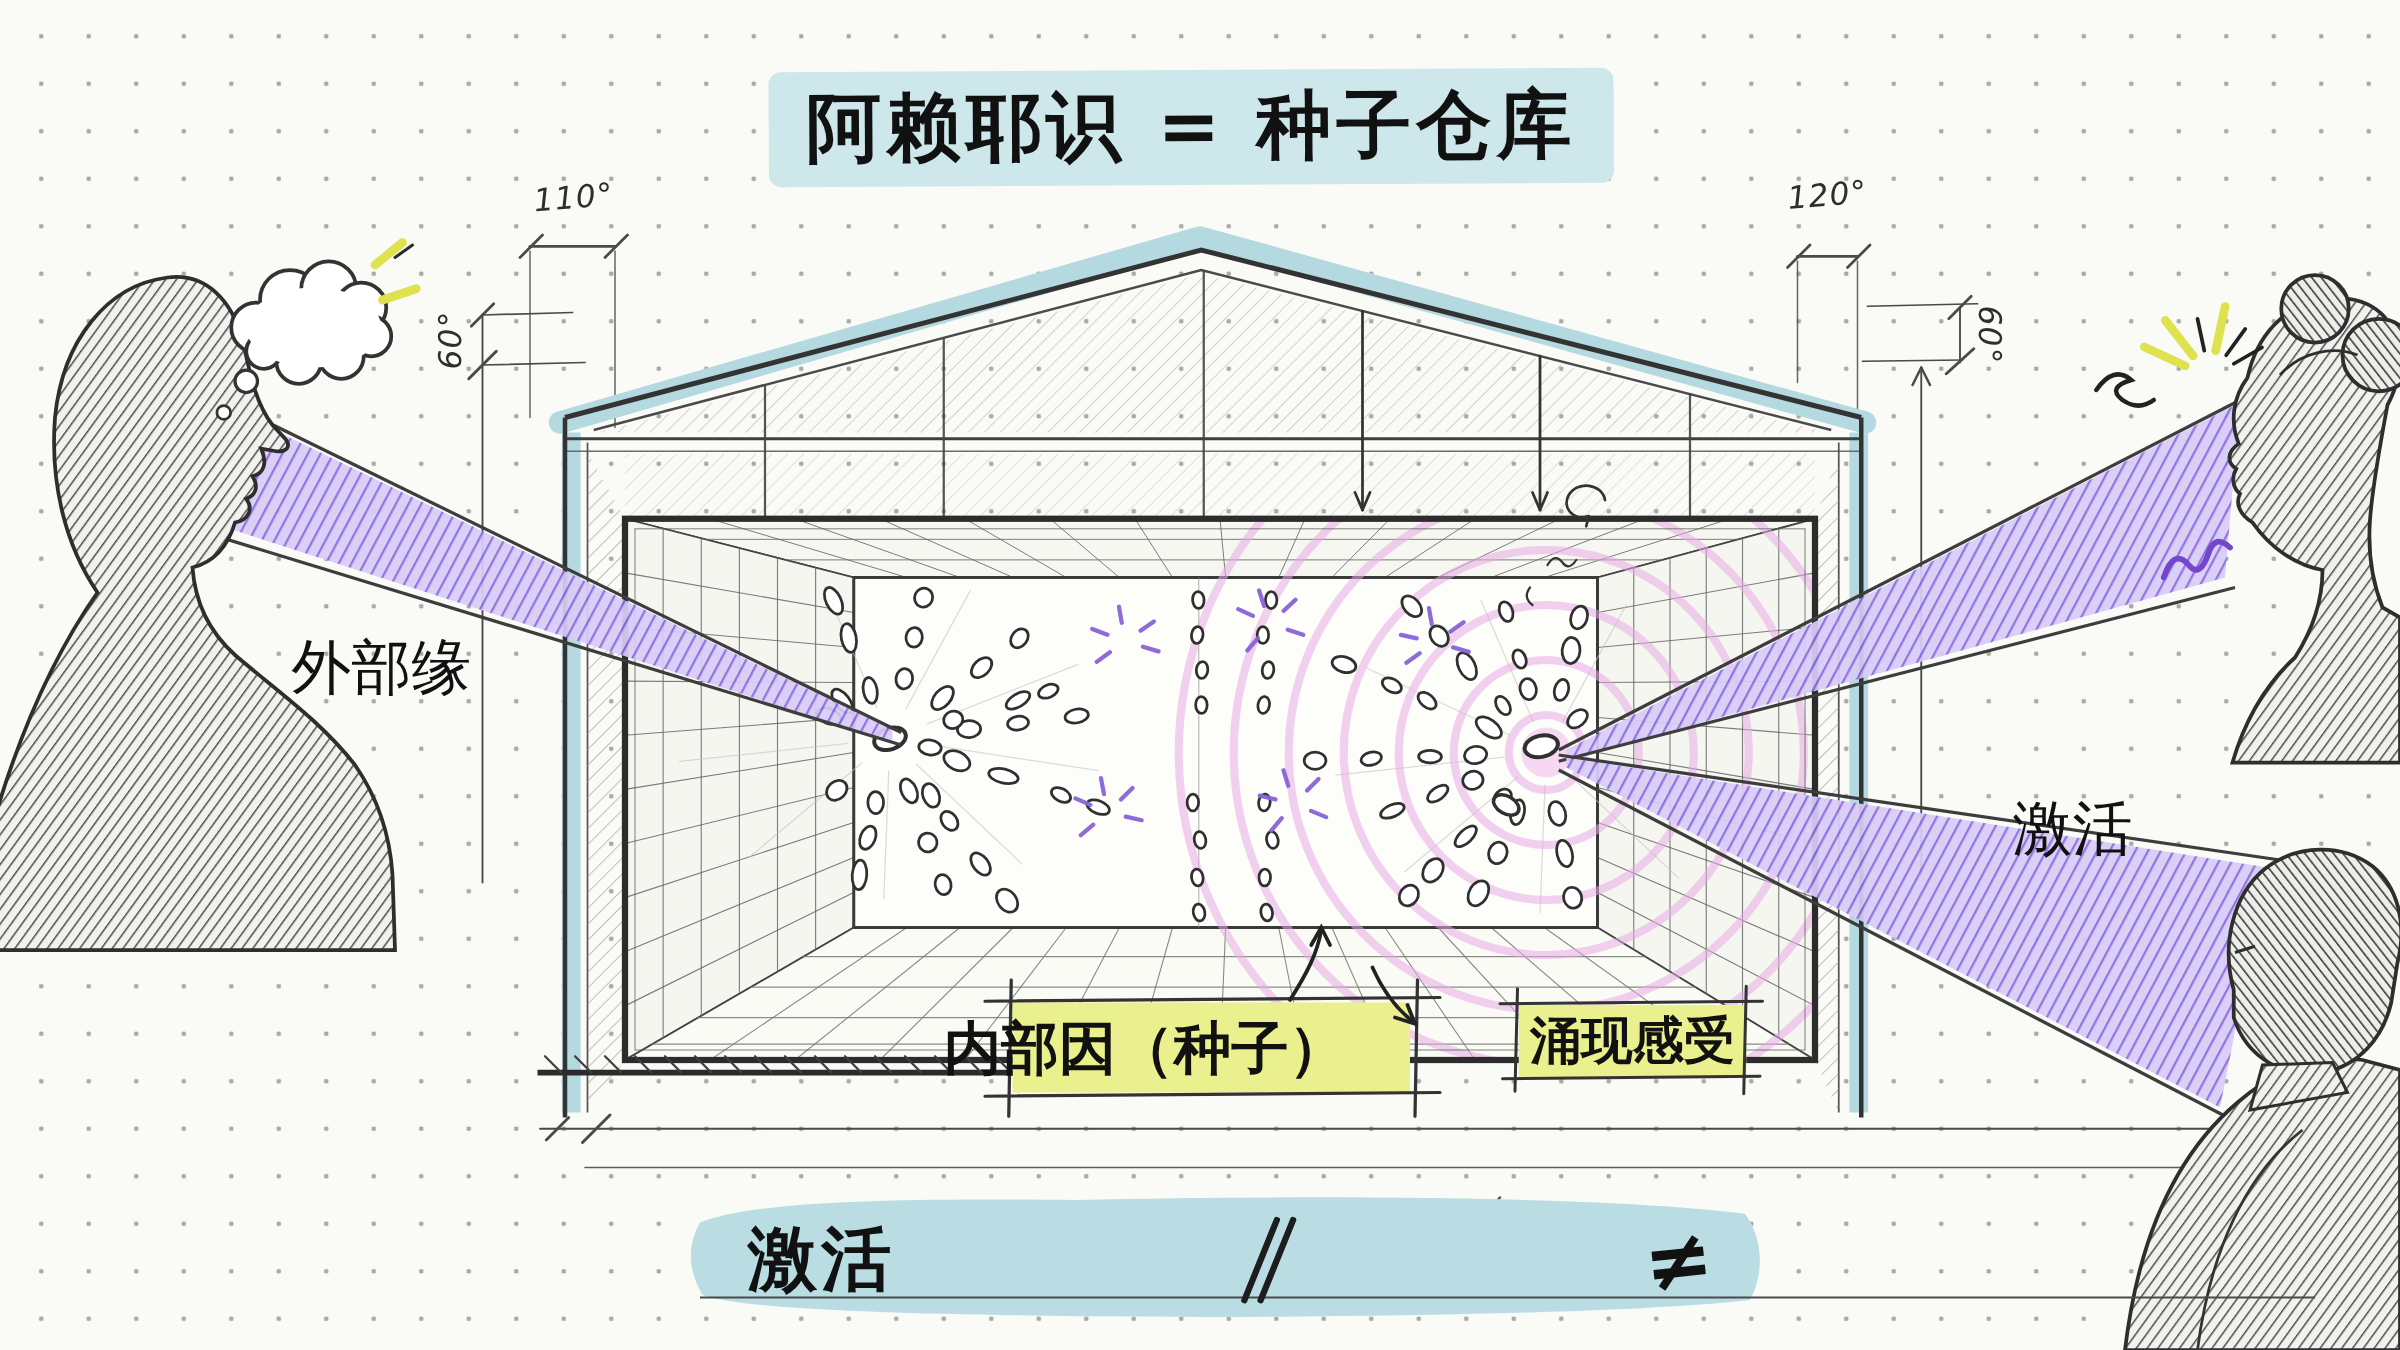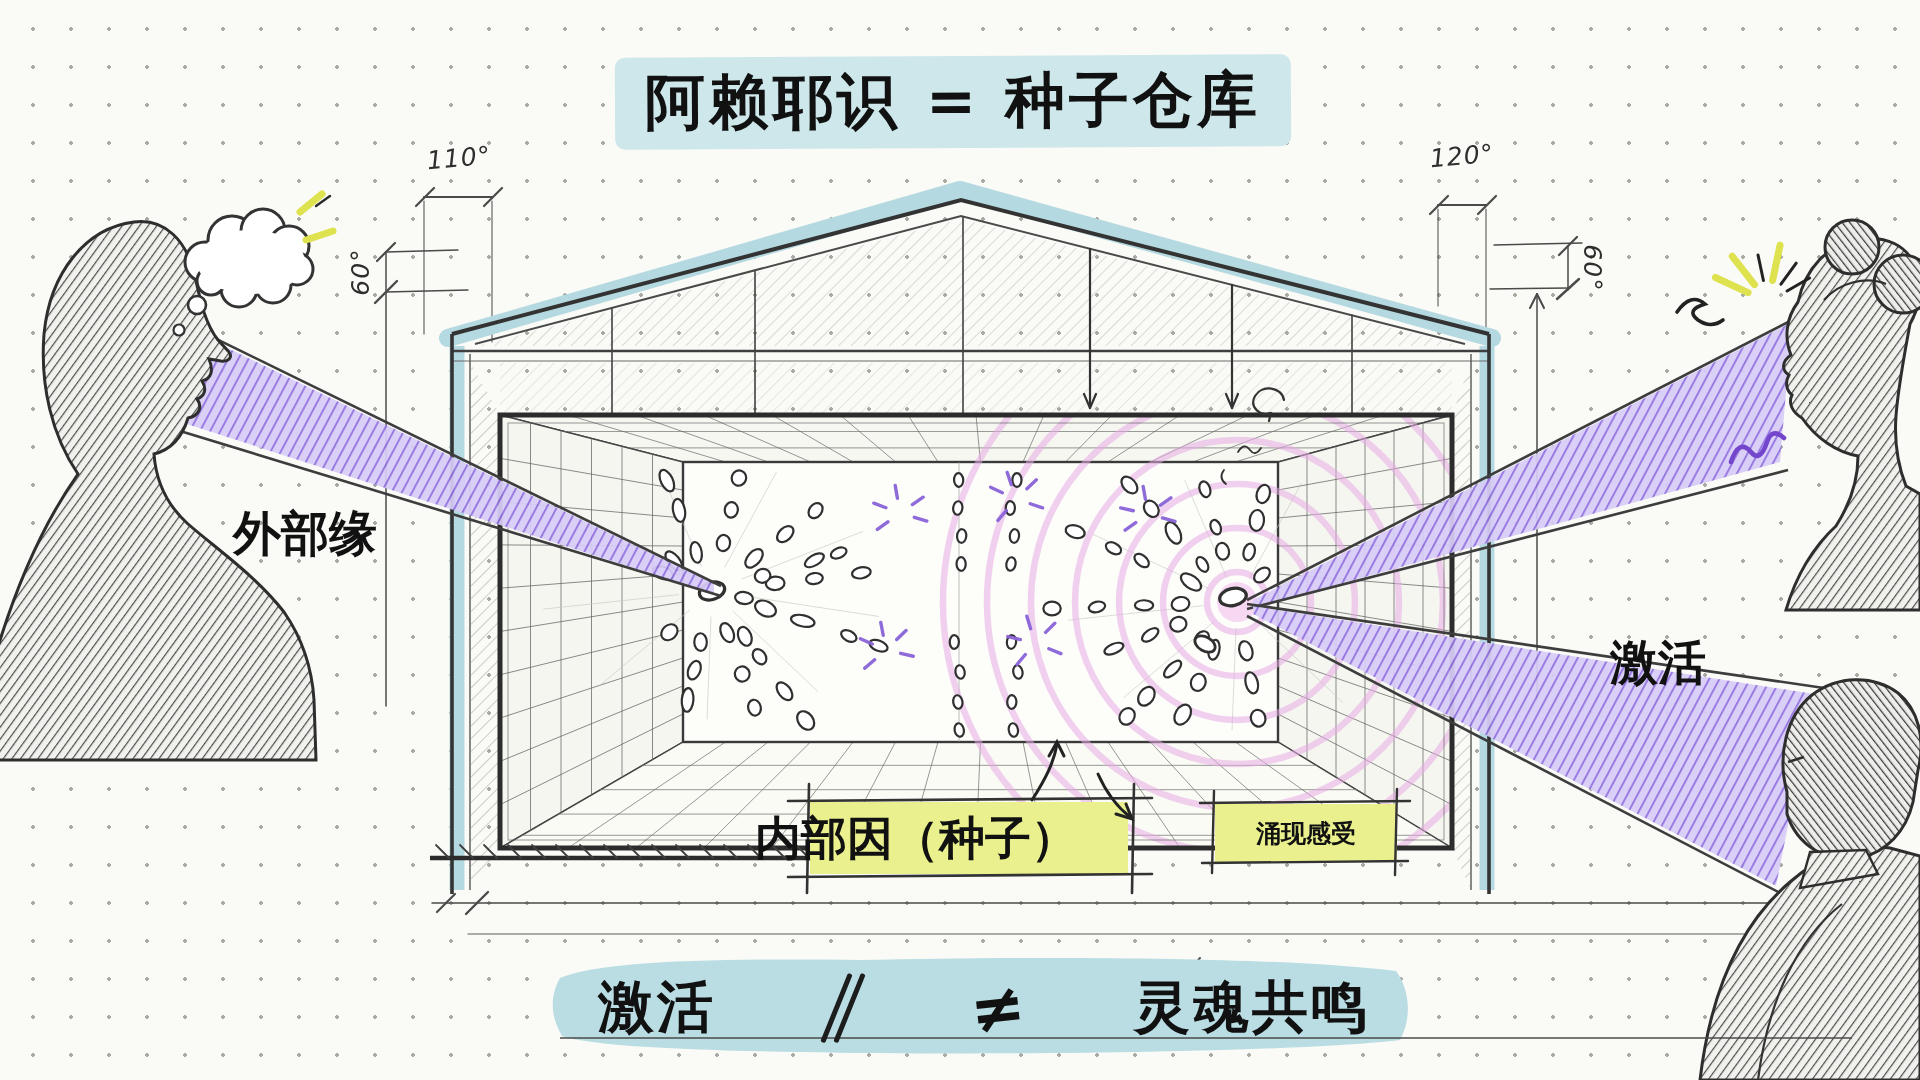--- a/index.html
+++ b/index.html
@@ -6,21 +6,21 @@
   body{
     width:1920px;height:1080px;position:relative;overflow:hidden;
     background-color:#fafaf6;
     background-image:radial-gradient(#aaaaa5 1.7px, transparent 2.1px);
     background-size:38px 38px;background-position:14px 10px;
     font-family:"DejaVu Sans", sans-serif;color:#111;
   }
   svg#sketch{position:absolute;left:0;top:0;}
   .txt{position:absolute;white-space:nowrap;color:#111;}
   .title{font-size:60px;font-weight:800;letter-spacing:4px;transform:translate(-50%,-50%) rotate(-0.3deg);}
-  .side-label{font-size:48px;font-weight:700;transform:translateY(-50%);}
+  .side-label{font-size:48px;font-weight:400;transform:translateY(-50%);}
   .box-label{font-weight:800;transform:translate(-50%,-50%);}
   .dim{font-size:25px;font-style:italic;color:#2e2e2e;transform:translate(-50%,-50%) rotate(-5deg);letter-spacing:1px;}
   .dim.rot-l{transform:translate(-50%,-50%) rotate(-90deg);}
   .dim.rot-r{transform:translate(-50%,-50%) rotate(90deg);}
   .banner{position:absolute;left:556px;top:962px;width:856px;height:92px;
     display:flex;align-items:center;justify-content:space-between;padding:0 42px;box-sizing:border-box;}
   .banner .word{font-size:56px;font-weight:800;letter-spacing:3px;}
   .banner .neq{font-size:66px;font-weight:700;transform:rotate(-6deg);}
   .dslash{position:relative;width:36px;height:66px;}
   .dslash i{position:absolute;top:-4px;width:4.5px;height:74px;background:#1d1d1d;transform:rotate(22deg);border-radius:2px;}
@@ -498,23 +498,22 @@
 
 <div class="txt dim" style="left:459px;top:158px;">110°</div>
 <div class="txt dim" style="left:1462px;top:156px;">120°</div>
 <div class="txt dim rot-l" style="left:360px;top:272px;">60°</div>
 <div class="txt dim rot-r" style="left:1592px;top:268px;">60°</div>
 
 <div class="txt side-label" style="left:233px;top:534px;">外部缘</div>
 <div class="txt side-label" style="left:1610px;top:663px;">激活</div>
 
 <div class="txt box-label" style="left:916px;top:839px;font-size:46px;">内部因（种子）</div>
-<div class="txt box-label" style="left:1306px;top:833px;font-size:25px;">涌现感受</div>
+<div class="txt box-label" style="left:1306px;top:833px;font-size:41px;">涌现感受</div>
 
 <div class="banner">
   <span class="word">激活</span>
   <span class="dslash">
       <i></i>
       <i></i>
     </span>
   <span class="neq">≠</span>
-  <span class="word">灵魂共鸣</span>
 </div>
 
 </body></html>

